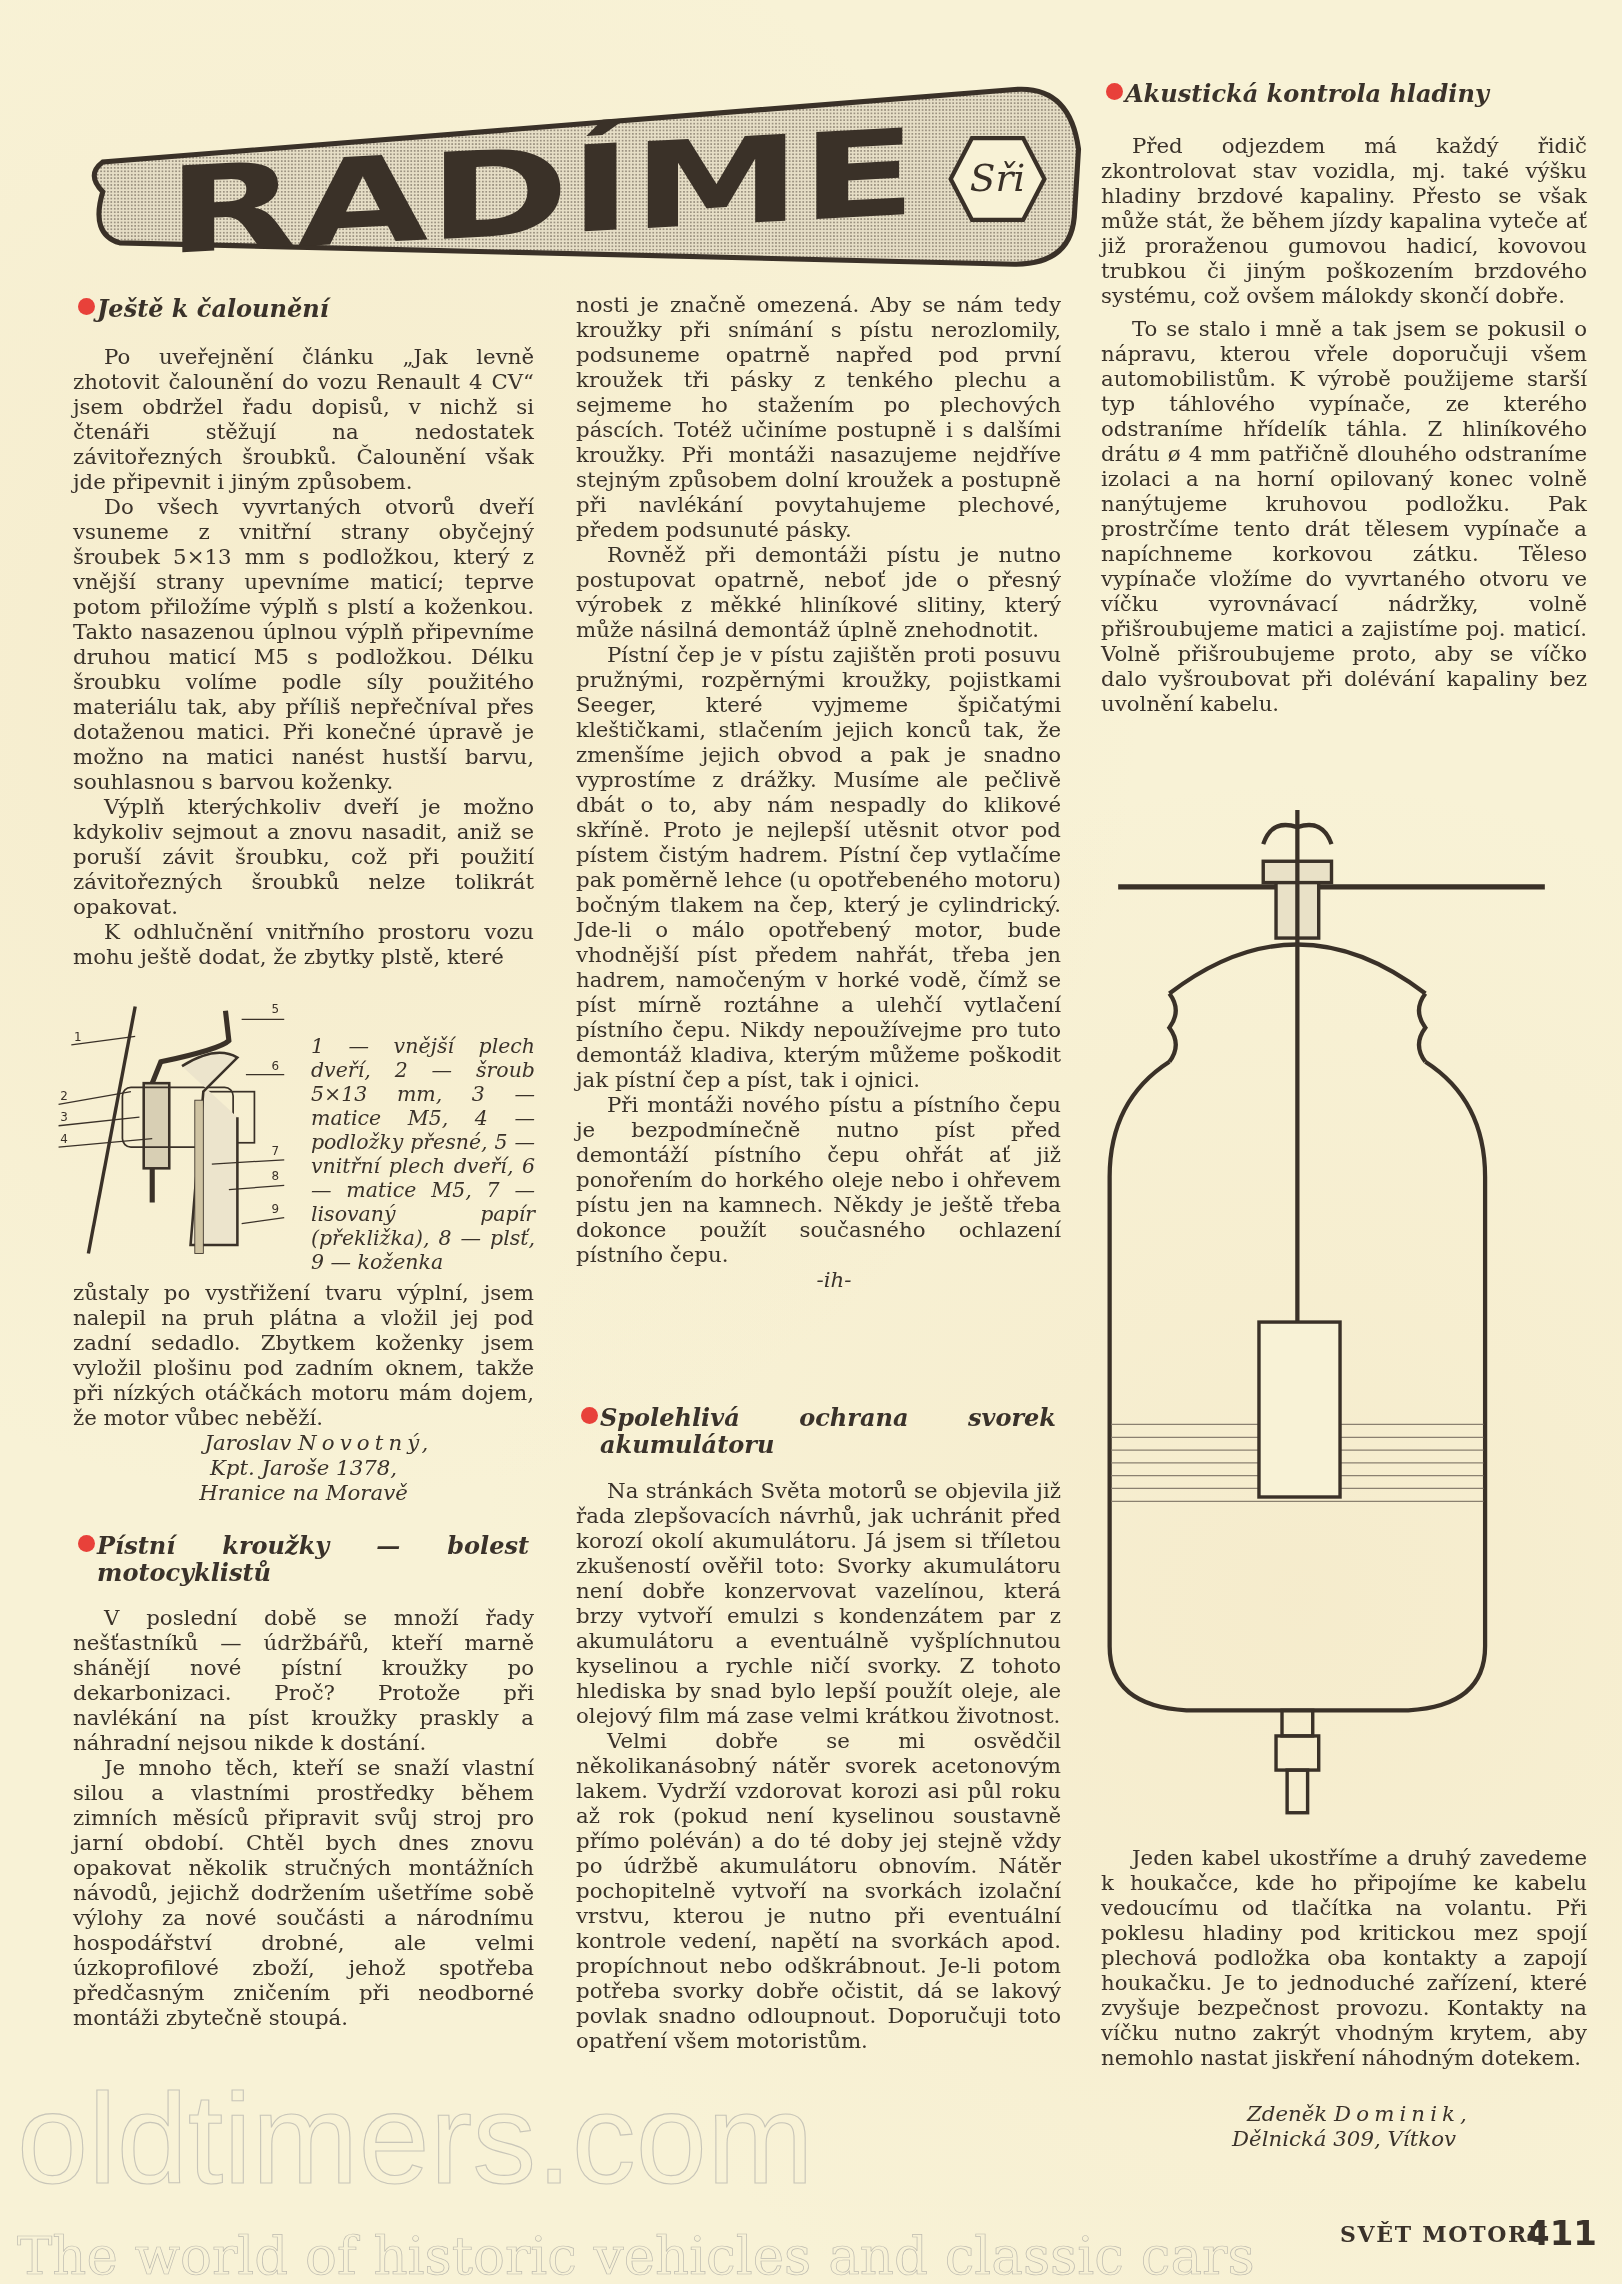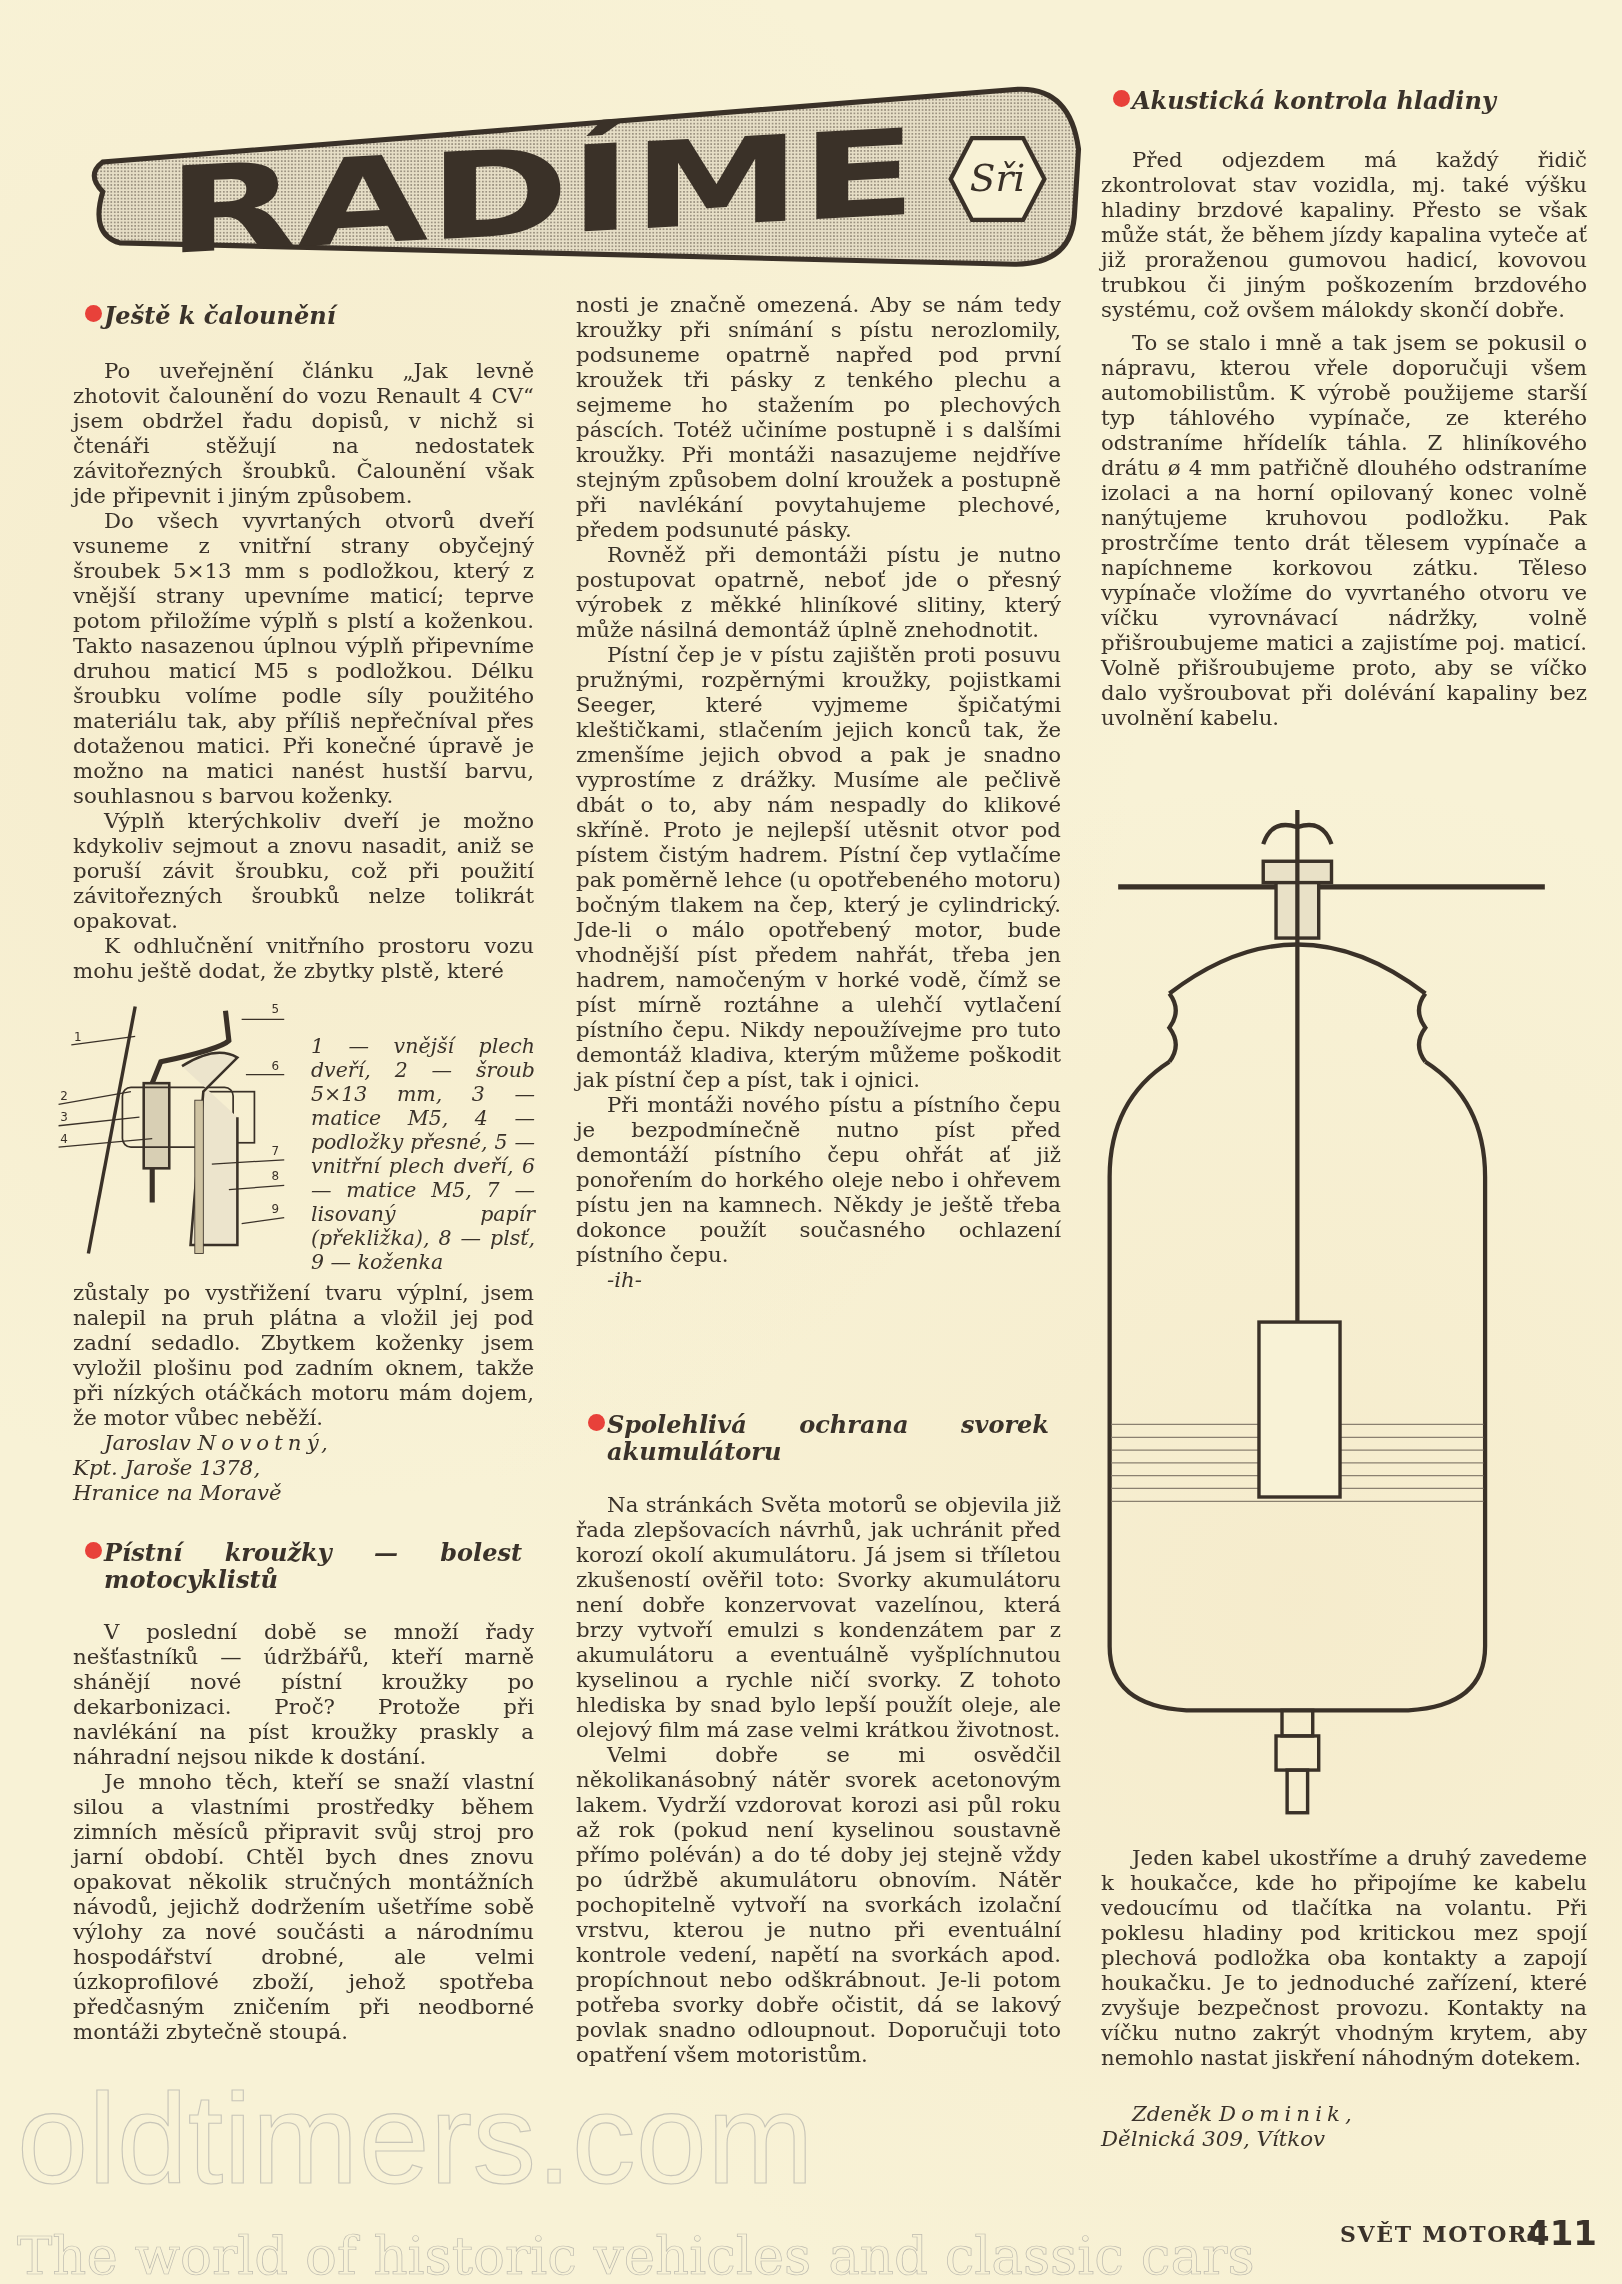--- a/index.html
+++ b/index.html
@@ -12,28 +12,28 @@
     position:absolute; inset:0;
     background:
       radial-gradient(circle at 20% 30%, rgba(230,200,150,0.15), transparent 40%),
       radial-gradient(circle at 80% 70%, rgba(230,200,150,0.15), transparent 40%),
       #f8f2d6;
   }
   .col { position:absolute; font-size:21.3px; line-height:25px; text-align:justify; }
   .col p { margin:0; text-indent:31px; }
   .col p.noind { text-indent:0; }
   .heading {
-    font-style:italic; font-size:24px; line-height:27px; margin:12px; position:relative;
+    font-style:italic; font-size:24px; line-height:27px; margin:5px; position:relative;
     padding-left:19px; color:#3a322a;
   }
   .bullet {
     position:absolute; left:0; top:3.4px; width:17px; height:17px; border-radius:50%;
     background:#e8413a;
   }
-  .sig { font-style:italic; text-align:left; text-indent:0; }
+  .sig { font-style:italic; text-align:center; text-indent:0; }
   .sig .spaced { letter-spacing:5.1px; }
   .caption { font-style:italic; font-size:20.5px; line-height:24px; text-align:justify; }
 
   #banner { position:absolute; left:68px; top:81px; width:1024px; height:196px; }
   #col1 { left:73px; top:290px; width:461px; }
   #col2 { left:576px; top:292px; width:485px; }
   #col3 { left:1101px; top:75px; width:486px; }
 
   #diagram-wrap { position:absolute; left:58px; top:998px; width:478px; height:264px; }
   #diagram-caption { position:absolute; left:311px; top:1034px; width:224px; }

